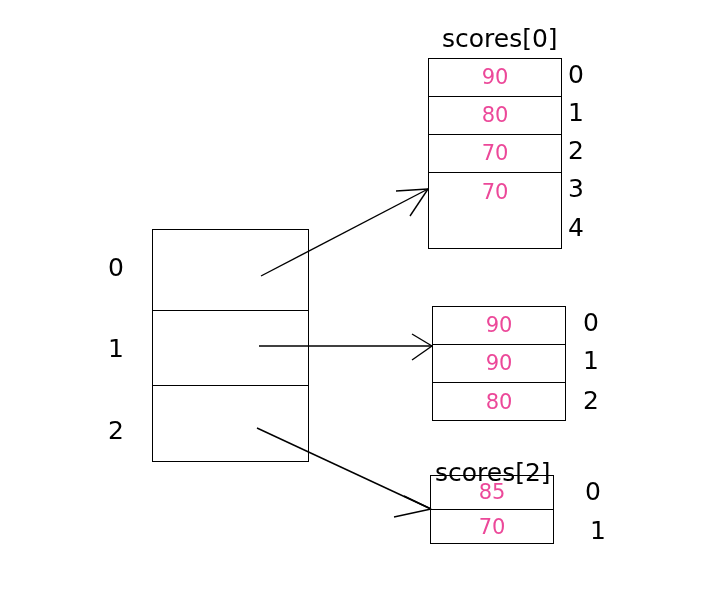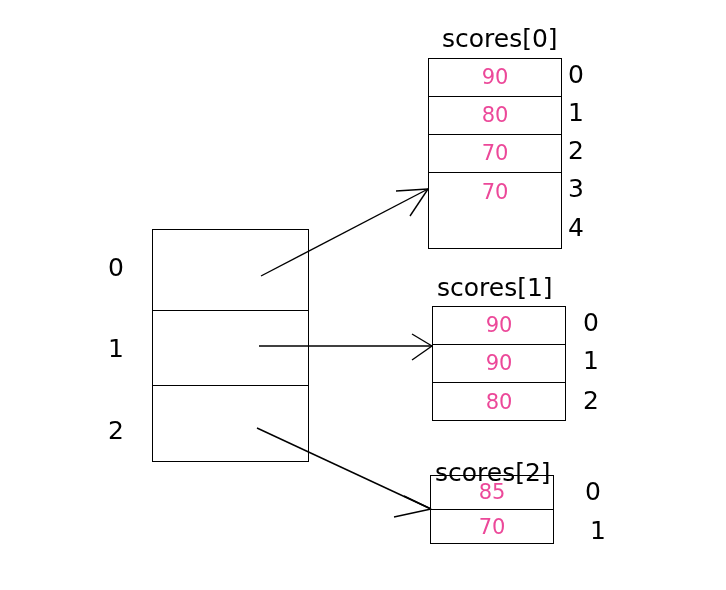--- a/index.html
+++ b/index.html
@@ -115,21 +115,20 @@
     <div class="cell" style="height:38px;">70</div>
     <div class="cell" style="height:38px;">70</div>
   </div>
 
   <div class="idx" style="left:568px; top:62px;">0</div>
   <div class="idx" style="left:568px; top:100px;">1</div>
   <div class="idx" style="left:568px; top:138px;">2</div>
   <div class="idx" style="left:568px; top:176px;">3</div>
   <div class="idx" style="left:568px; top:215px;">4</div>
 
-  <div class="label" style="left:437px; top:275px;">scores[1]</div>
 
   <div class="table-box" style="left:432px; top:306px; width:134px; height:115px;">
     <div class="cell" style="height:38px;">90</div>
     <div class="cell" style="height:38px;">90</div>
     <div class="cell" style="height:38px;">80</div>
   </div>
 
   <div class="idx" style="left:583px; top:310px;">0</div>
   <div class="idx" style="left:583px; top:348px;">1</div>
   <div class="idx" style="left:583px; top:388px;">2</div>

